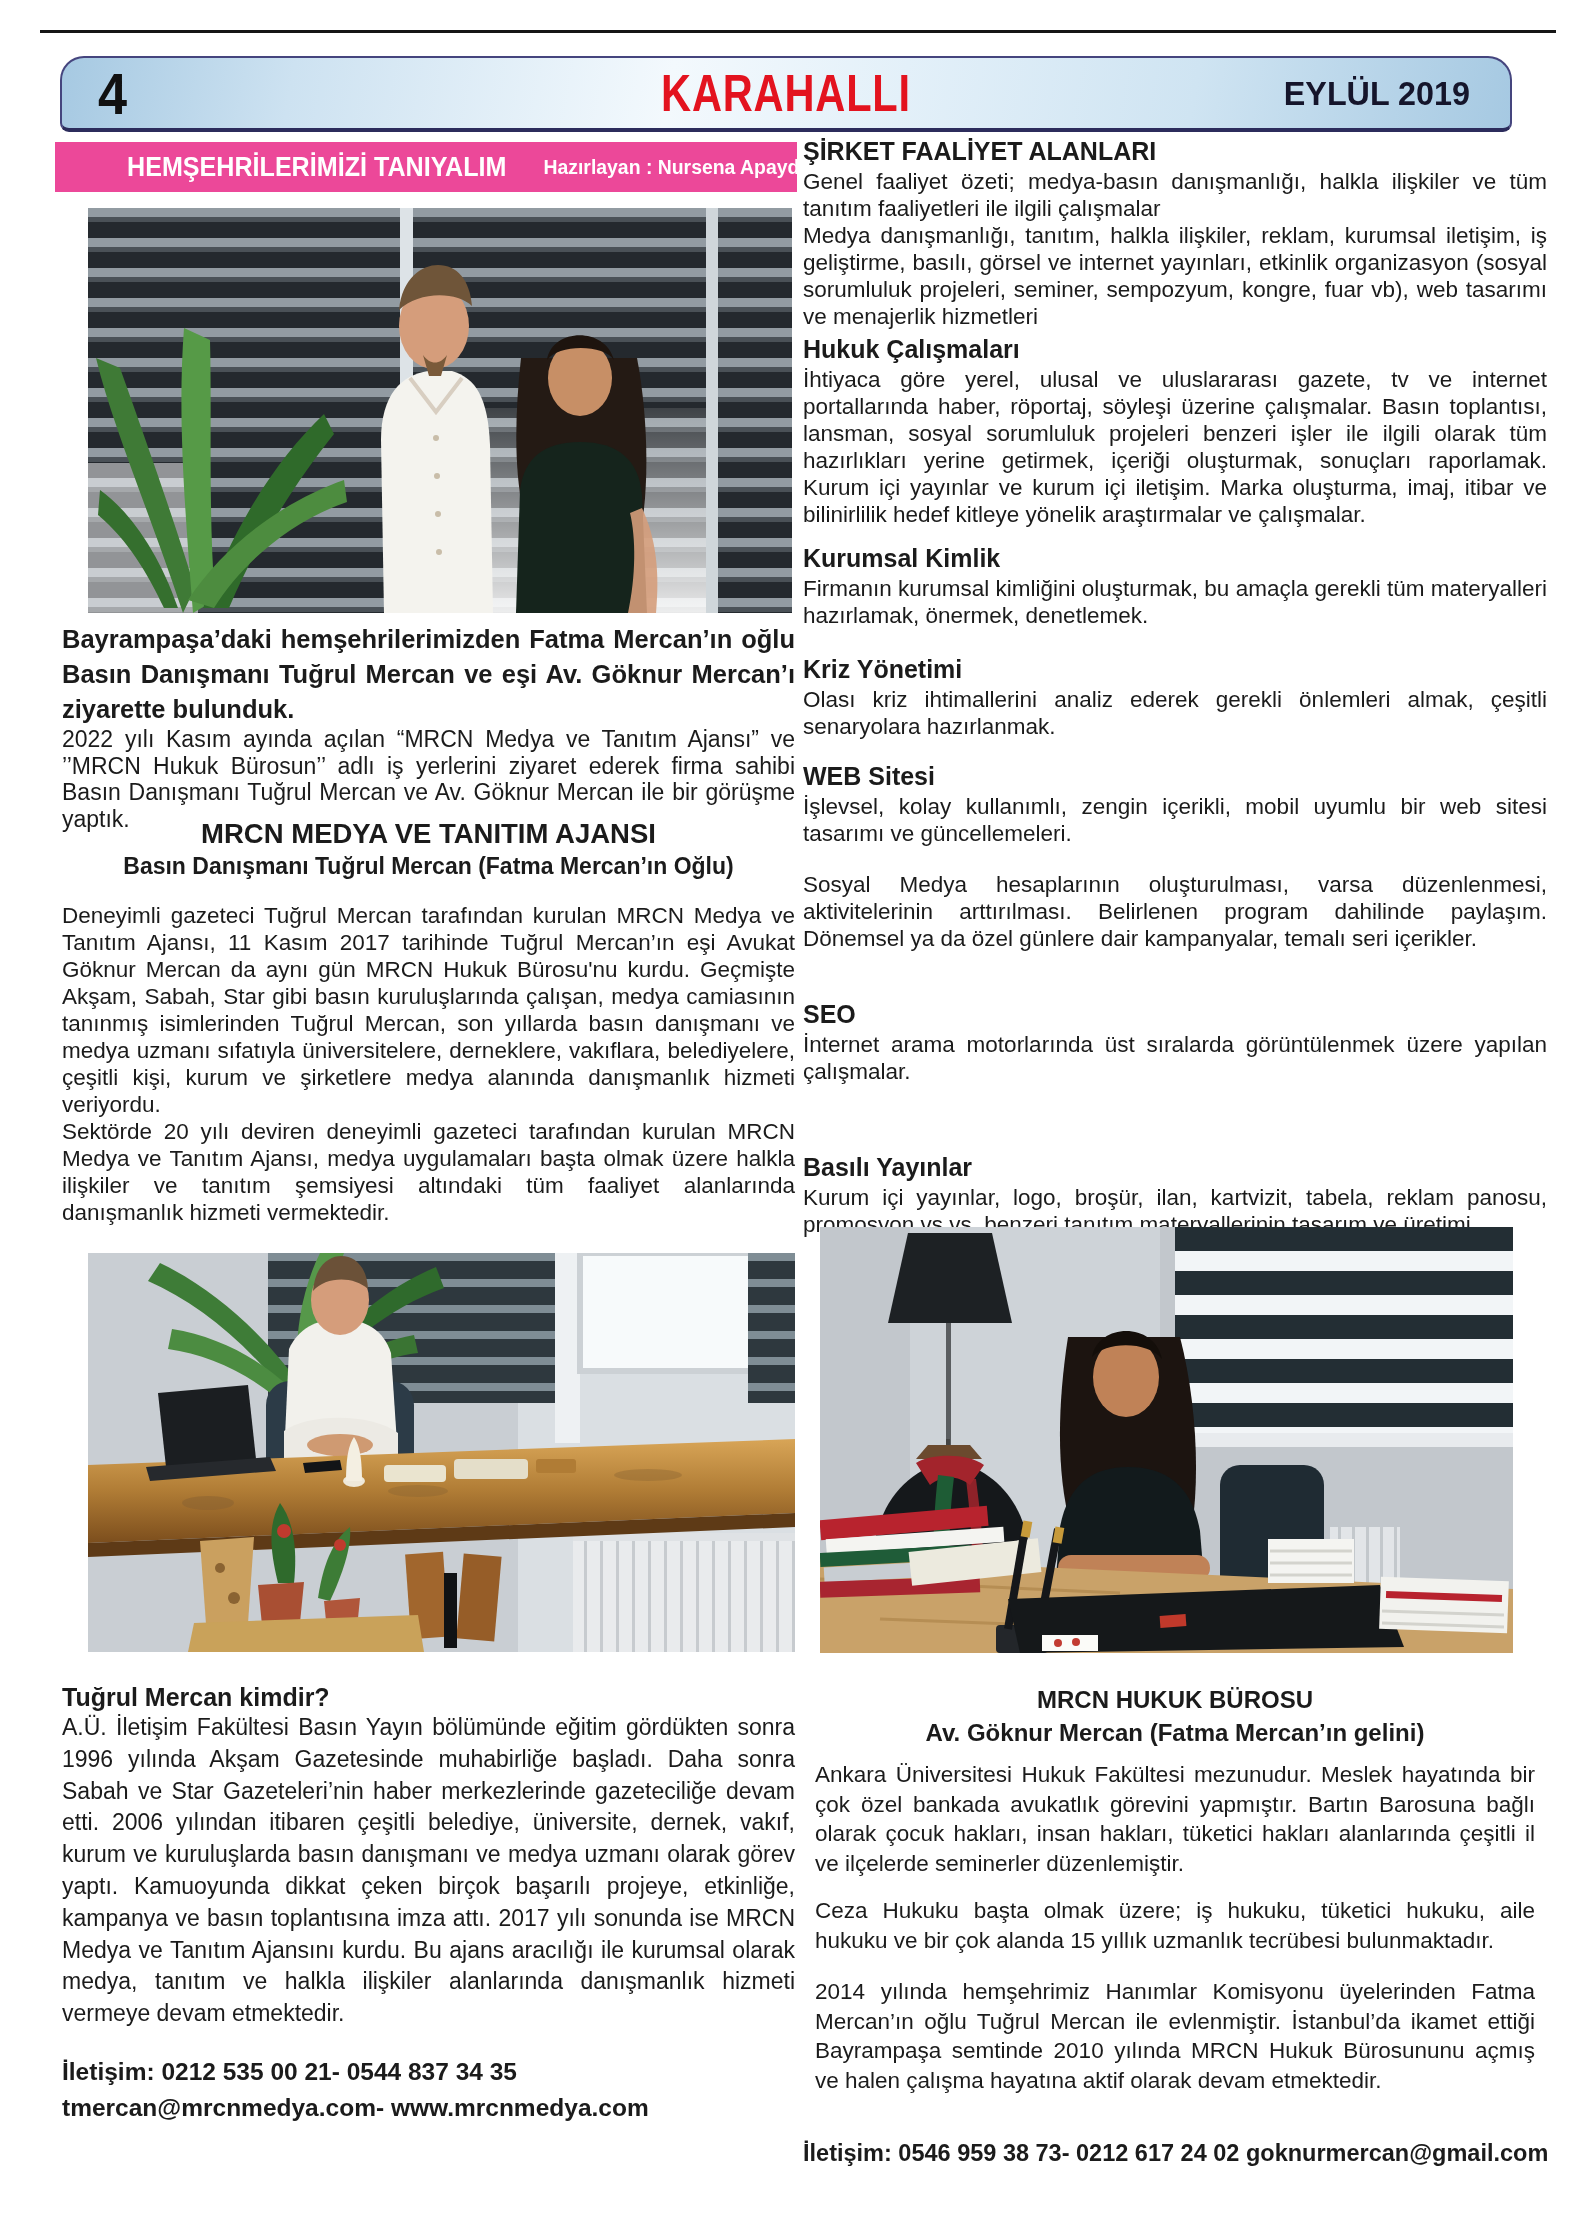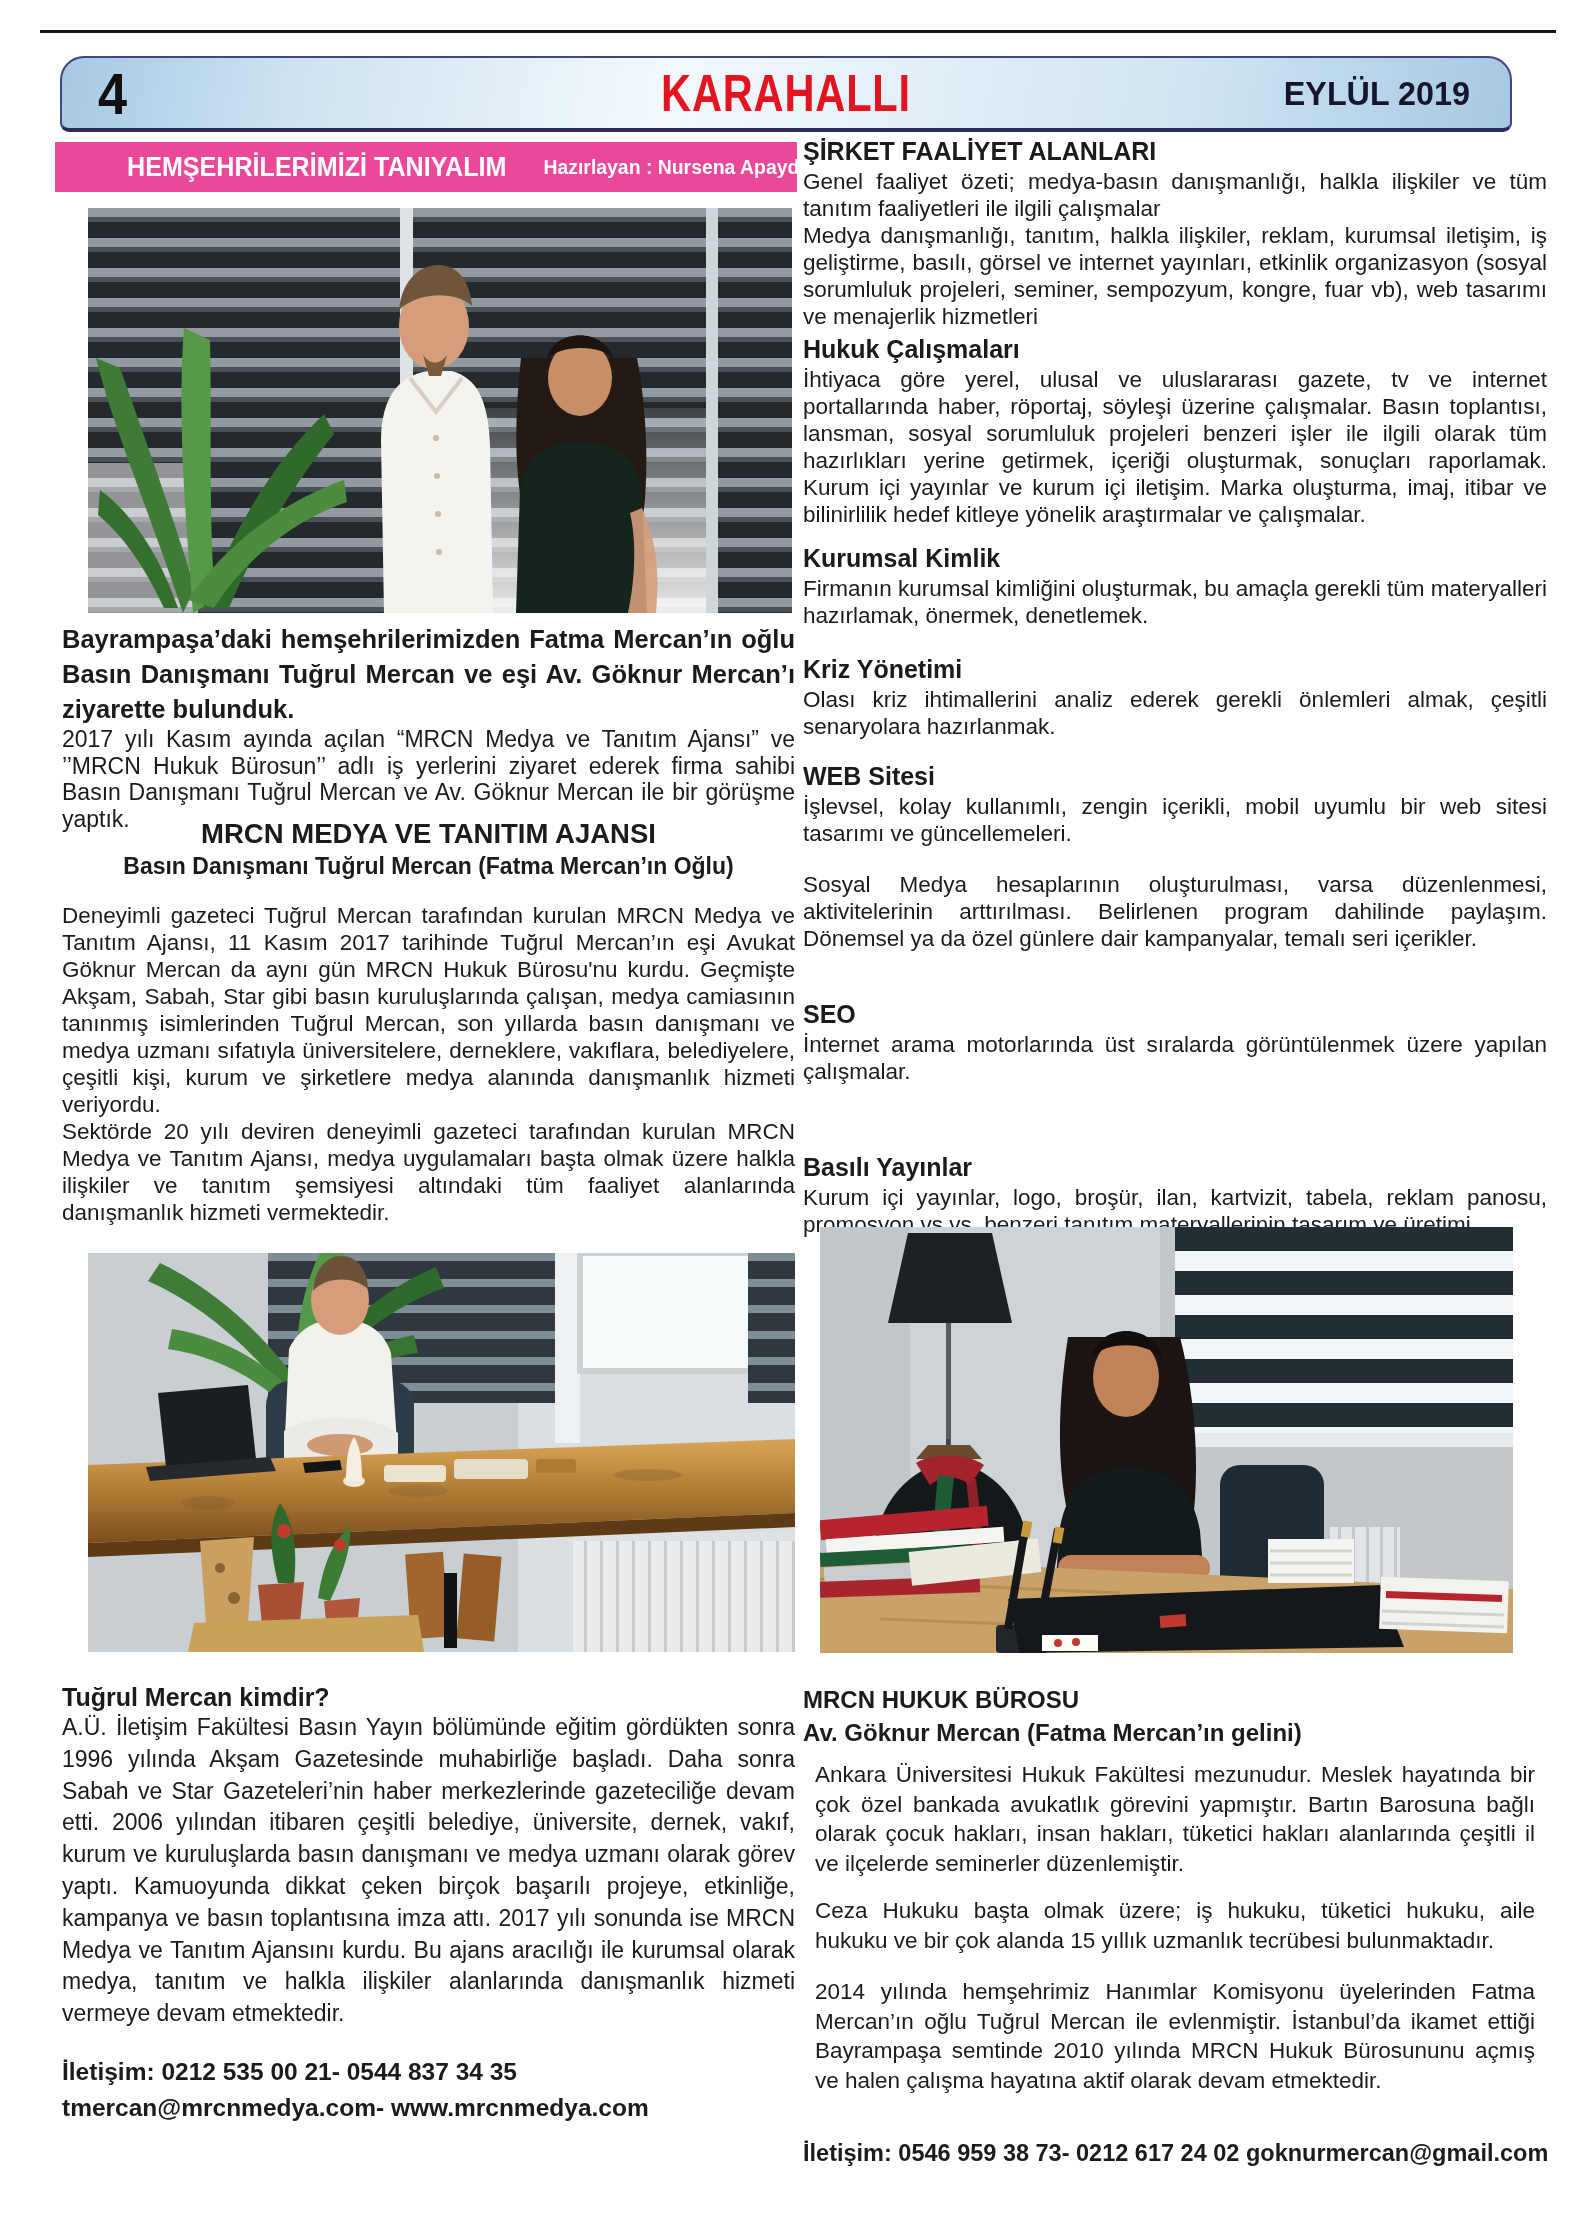--- a/index.html
+++ b/index.html
@@ -31,21 +31,21 @@
   .ags{left:62px;top:853px;width:733px;font-size:23px;font-weight:bold;text-align:center;}
   .art{left:62px;top:902px;width:733px;font-size:22.5px;line-height:27px;}
   .art p{margin:0;}
   .kimh{left:62px;top:1683px;width:733px;font-size:25px;font-weight:bold;}
   .kimb{left:62px;top:1712px;width:733px;font-size:23px;line-height:31.8px;}
   .lcontact{left:62px;top:2054px;width:733px;font-size:24.5px;font-weight:bold;line-height:35.5px;}
   
   .rsec{left:803px;width:744px;}
   .rsec h3{margin:0 0 3px 0;font-size:25px;line-height:27px;font-weight:bold;}
   .rsec p{margin:0;font-size:22.5px;line-height:27px;}
-  .rcap{left:803px;top:1683px;width:744px;text-align:left;font-weight:bold;font-size:24px;line-height:33px;}
+  .rcap{left:803px;top:1683px;width:744px;text-align:center;font-weight:bold;font-size:24px;line-height:33px;}
   .hukuk{left:803px;top:1748px;width:744px;font-size:22.5px;line-height:29.5px;}
   .hukuk p{margin:12px;}
   .hukuk .p2{margin-top:18px;}
   .hukuk .p3{margin-top:22px;}
   .rcontact{left:803px;top:2096px;width:744px;font-size:23.5px;font-weight:bold;white-space:nowrap;margin-top:44px;}
 </style>
 </head>
 <body>
 
 <div class="page">
@@ -105,21 +105,21 @@
         <path d="M433,150 C424,232 427,302 450,348 L546,348 C563,302 561,212 549,150 Z" fill="#241a14"></path>
         <ellipse cx="492" cy="170" rx="32" ry="38" fill="#c78f66"></ellipse>
         <path d="M459,152 C464,120 517,118 526,152 C516,136 470,136 459,152 Z" fill="#1d140e"></path>
         <path d="M428,405 L432,282 C436,250 456,234 492,234 C530,234 551,252 554,287 L559,405 Z" fill="#15241c"></path>
         <path d="M554,300 C568,330 572,364 568,405 L540,405 C548,368 548,330 542,305 Z" fill="#d59d7b" opacity="0.9"></path>
       </g>
     </svg>
   </figure>
 
   <div class="abs cap jus">Bayrampaşa’daki hemşehrilerimizden Fatma Mercan’ın oğlu Basın Danışmanı Tuğrul Mercan ve eşi Av. Göknur Mercan’ı ziyarette bulunduk.</div>
-  <div class="abs intro jus">2017 yılı Kasım ayında açılan “MRCN Medya ve Tanıtım Ajansı” ve ’’MRCN Hukuk Bürosun’’ adlı iş yerlerini ziyaret ederek firma sahibi Basın Danışmanı Tuğrul Mercan ve Av. Göknur Mercan ile bir görüşme yaptık.</div>
+  <div class="abs intro jus">2022 yılı Kasım ayında açılan “MRCN Medya ve Tanıtım Ajansı” ve ’’MRCN Hukuk Bürosun’’ adlı iş yerlerini ziyaret ederek firma sahibi Basın Danışmanı Tuğrul Mercan ve Av. Göknur Mercan ile bir görüşme yaptık.</div>
   <div class="abs agh">MRCN MEDYA VE TANITIM AJANSI</div>
   <div class="abs ags">Basın Danışmanı Tuğrul Mercan (Fatma Mercan’ın Oğlu)</div>
   <div class="abs art jus">
     <p>Deneyimli gazeteci Tuğrul Mercan tarafından kurulan MRCN Medya ve Tanıtım Ajansı, 11 Kasım 2017 tarihinde Tuğrul Mercan’ın eşi Avukat Göknur Mercan da aynı gün MRCN Hukuk Bürosu'nu kurdu. Geçmişte Akşam, Sabah, Star gibi basın kuruluşlarında çalışan, medya camiasının tanınmış isimlerinden Tuğrul Mercan, son yıllarda basın danışmanı ve medya uzmanı sıfatıyla üniversitelere, derneklere, vakıflara, belediyelere, çeşitli kişi, kurum ve şirketlere medya alanında danışmanlık hizmeti veriyordu.</p>
     <p>Sektörde 20 yılı deviren deneyimli gazeteci tarafından kurulan MRCN Medya ve Tanıtım Ajansı, medya uygulamaları başta olmak üzere halkla ilişkiler ve tanıtım şemsiyesi altındaki tüm faaliyet alanlarında danışmanlık hizmeti vermektedir.</p>
   </div>
 
   <figure class="abs" style="left:88px;top:1253px;width:707px;height:399px;">
     <svg viewBox="0 0 707 399" preserveAspectRatio="none">
       <defs>

